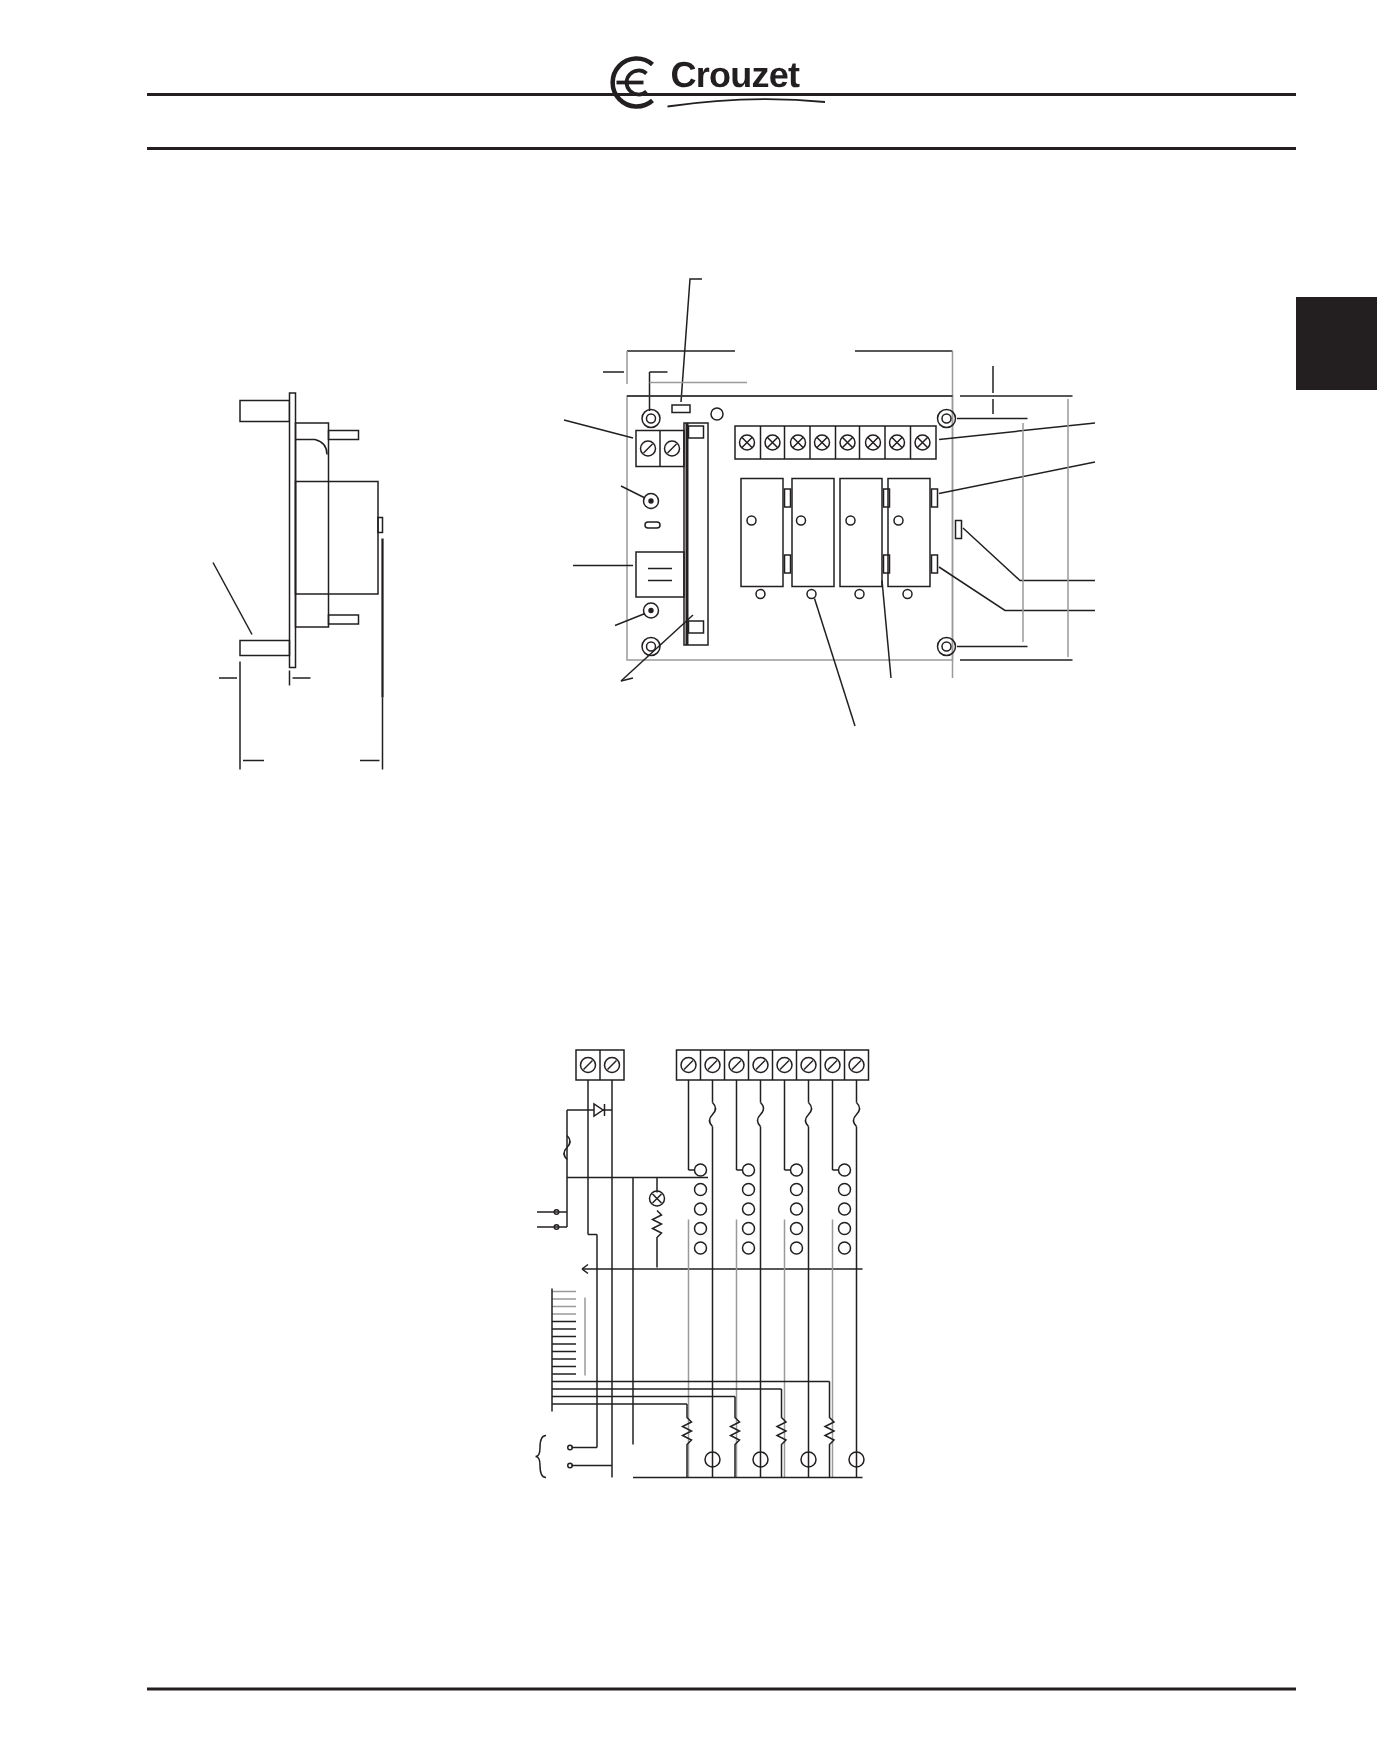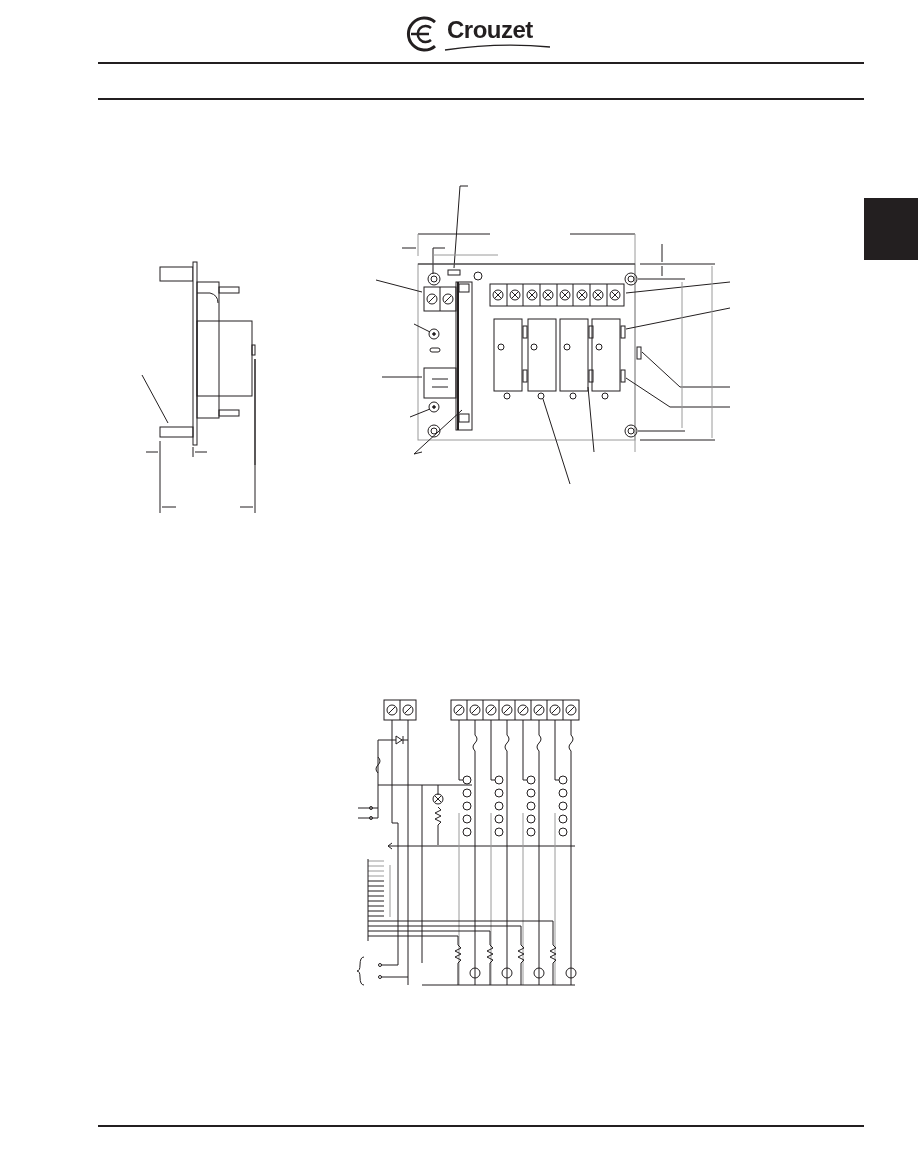--- a/index.html
+++ b/index.html
@@ -1,18 +1,18 @@
 <!DOCTYPE html>
 <html><head>
 <meta charset="utf-8">
 <style>
   html,body{margin:0;padding:0;background:#fff;}
   body{width:918px;height:1175px;position:relative;overflow:hidden;font-family:"Liberation Sans",sans-serif;color:#231f20;}
   .rule{position:absolute;height:2px;background:#231f20;}
-  .logo{position:absolute;left:405px;top:12px;width:145px;height:42px;text-align:right;}
+  .logo{position:absolute;left:405px;top:33px;width:145px;height:42px;text-align:right;}
   .logo-text{position:absolute;left:42px;top:4px;font-size:24px;font-weight:bold;letter-spacing:-0.5px;color:#231f20;}
   .tab{position:absolute;left:864px;top:198px;width:54px;height:62px;background:#231f20;}
   svg{position:absolute;overflow:visible;}
 </style>
 </head>
 <body>
 
 <div class="logo">
   <svg width="40" height="40" viewBox="0 0 40 40" style="left:0;top:2px;">
     <path d="M30 8 A16 16 0 1 0 30 32" fill="none" stroke="#231f20" stroke-width="3"></path>

